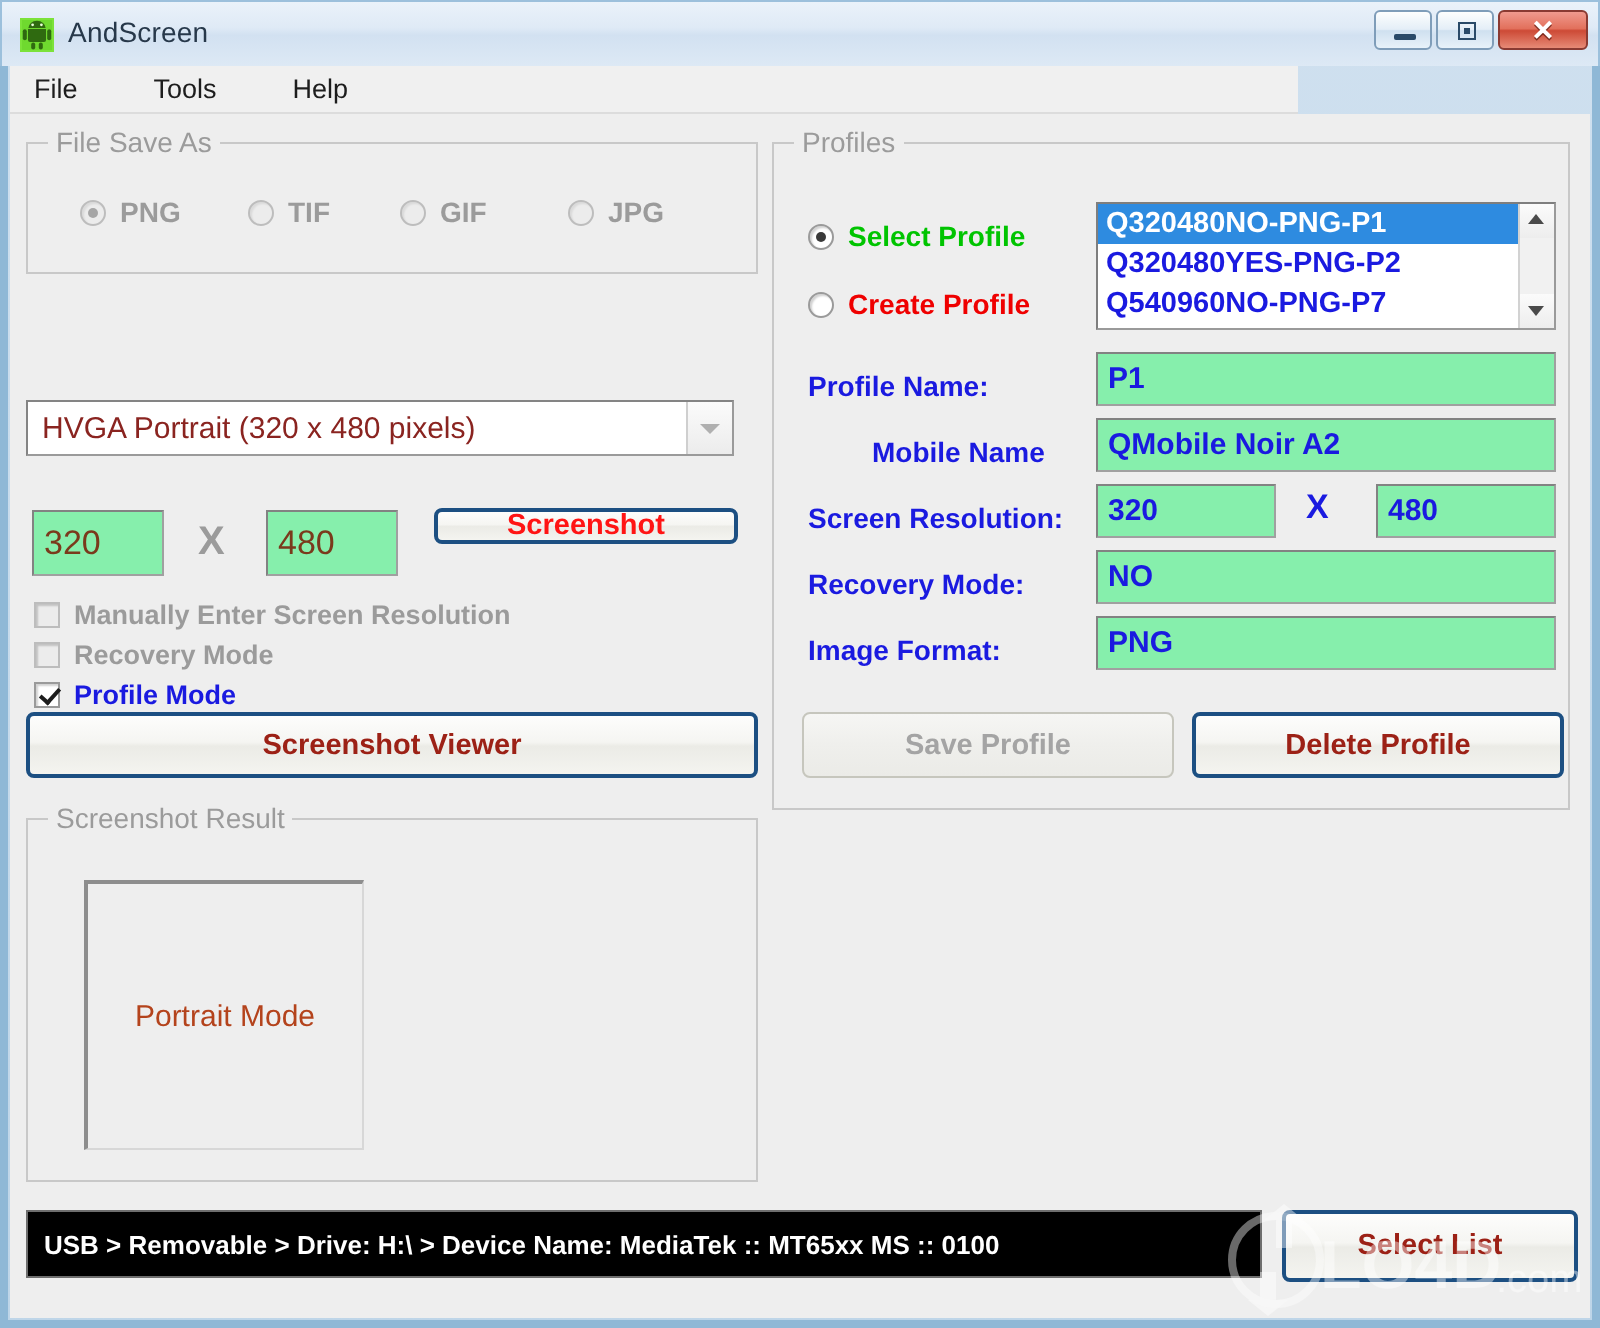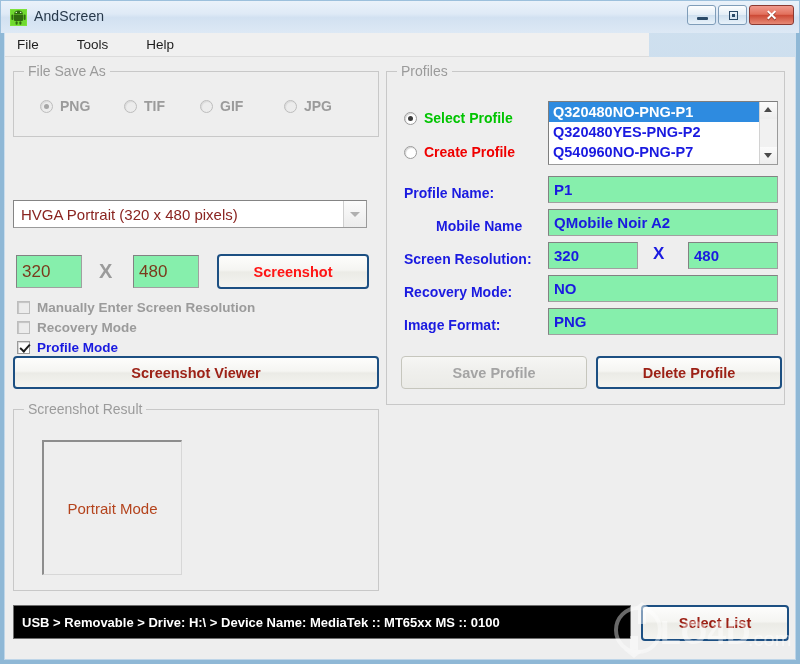--- a/index.html
+++ b/index.html
@@ -488,21 +488,21 @@
 
     <div class="combo" style="left:8px; top:95px; width:354px; height:28px;">
       <span class="ctext">HVGA Portrait (320 x 480 pixels)</span>
       <span class="carrow"></span>
     </div>
 
     <div class="tbox" style="left:11px; top:198px; width:66px; height:33px; color:#7a3a1c; font-size:17px;">320</div>
     <span class="xsep gray" style="left:94px; top:203px;">X</span>
     <div class="tbox" style="left:128px; top:198px; width:66px; height:33px; color:#7a3a1c; font-size:17px;">480</div>
 
-    <div class="btn focused brightred" style="left:212px; top:197px; width:152px; height:35px;">Screenshot</div>
+    <div class="btn focused brightred" style="left:212px; top:197px; width:152px; height:18px;">Screenshot</div>
 
     <div class="check disabled" style="left:12px; top:243px;">
       <span class="box"></span>
       <span class="clabel gray">Manually Enter Screen Resolution</span>
     </div>
     <div class="check disabled" style="left:12px; top:263px;">
       <span class="box"></span>
       <span class="clabel gray">Recovery Mode</span>
     </div>
     <div class="check checked" style="left:12px; top:283px;">

